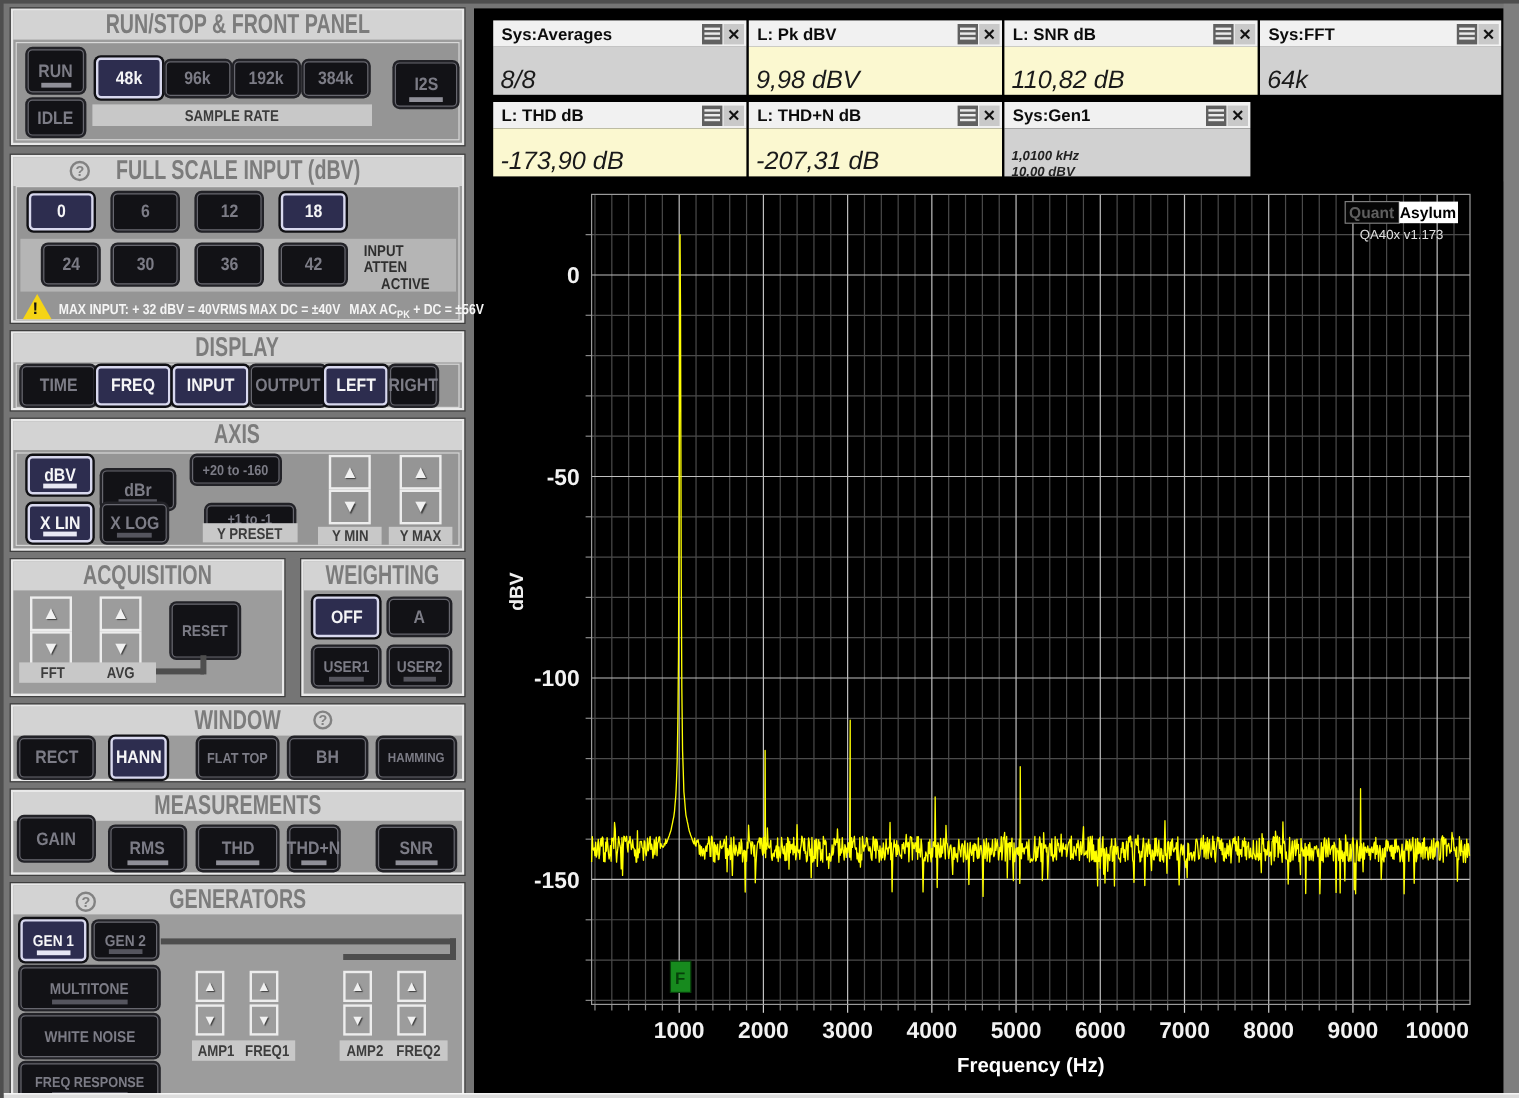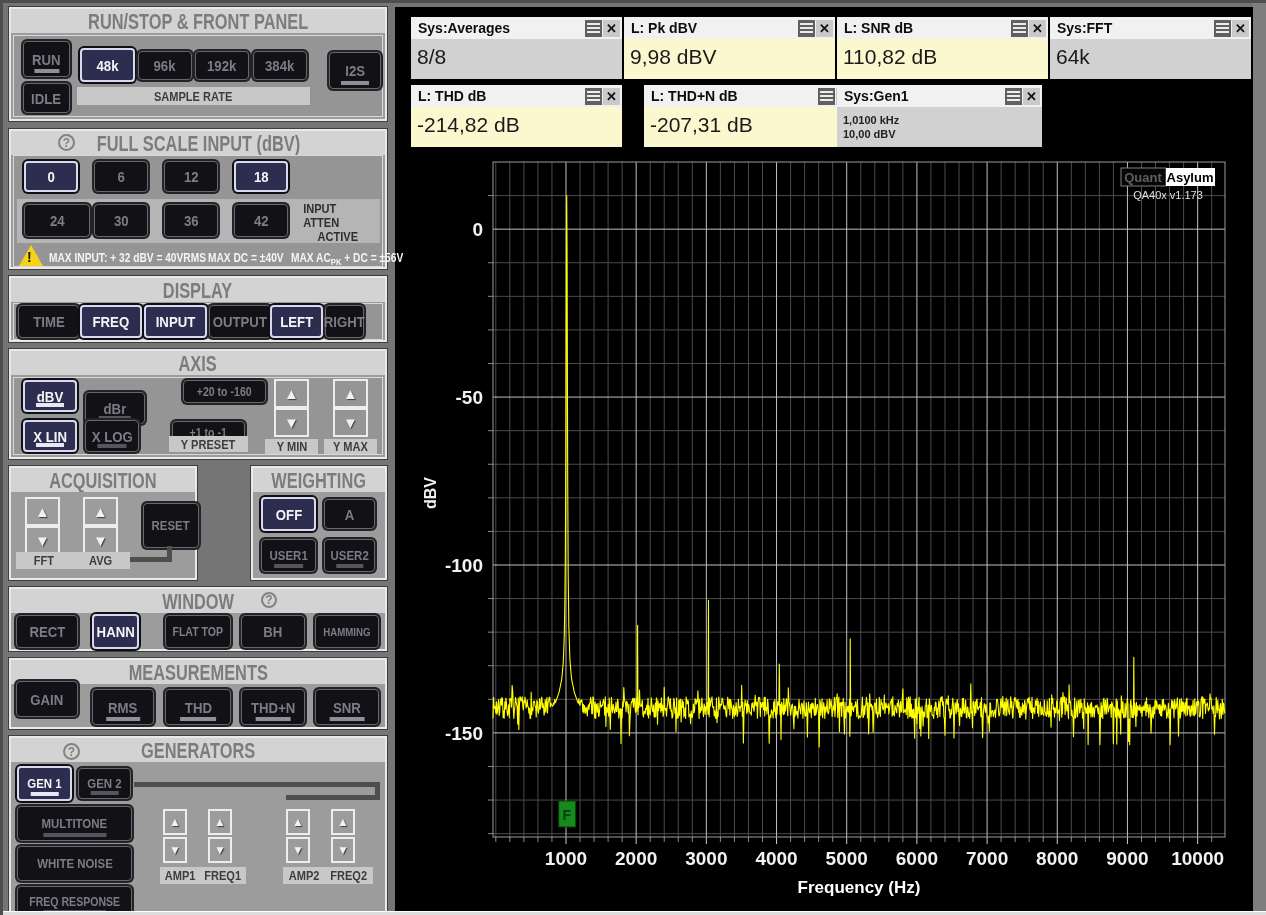--- a/index.html
+++ b/index.html
@@ -34,21 +34,21 @@
             display:inline-block;transform:scaleX(.85);transform-origin:left center;}
   .tile{position:absolute;}
   .tile-h{height:22px;background:#f1f1f1;display:flex;align-items:center;padding:0 2px 0 7px;
           font-weight:700;font-size:14px;color:#0c0c0c;box-sizing:border-box;}
   .tile-h .sp{flex:1;}
   .icon-menu{width:17px;height:17px;background:#606060;display:flex;flex-direction:column;
              justify-content:center;gap:2px;padding:0 2px;box-sizing:border-box;}
   .icon-menu i{display:block;height:2px;background:#ececec;}
   .icon-x{width:17px;height:17px;background:#c9c9c9;color:#111;font-weight:700;font-size:13px;
           display:flex;align-items:center;justify-content:center;margin-left:1px;}
-  .tile-v{height:40px;font-size:21px;color:#1a1a1a;padding:6px 6px;box-sizing:border-box;}
+  .tile-v{height:40px;font-size:21px;color:#1a1a1a;padding:16px 6px;box-sizing:border-box;font-style:italic;}
   .tile-v.sys{background:#d1d1d1;}
   .tile-v.meas{background:#fbf8d0;}
   .tile-v .small{font-size:11px;font-weight:600;line-height:14px;color:#222;}
   #blackpane{position:absolute;left:392px;top:4px;width:858px;height:904px;background:#000;}
   #rightstrip{position:absolute;left:1250px;top:0;width:16px;height:915px;background:#7e7e7e;}
   #bottomstrip{position:absolute;left:0;top:908px;width:1266px;height:7px;background:#dcdcdc;border-top:1px solid #fff;}
   #plot-wrap{position:absolute;left:398px;top:148px;width:852px;height:760px;}
   svg text{font-family:"Liberation Sans",sans-serif;}
 </style>
 </head>
@@ -114,23 +114,23 @@
         <div class="tile-h">
           <span>L: THD dB</span>
           <span class="sp"></span>
           <span class="icon-menu">
             <i></i>
             <i></i>
             <i></i>
           </span>
           <span class="icon-x">✕</span>
         </div>
-        <div class="tile-v meas"><span>-214,82 dB</span></div>
-      </div>
-      <div class="tile" style="left: 621px; top: 82px; width: 211px; margin-left: 20px;">
+        <div class="tile-v meas"><span>-173,90 dB</span></div>
+      </div>
+      <div class="tile" style="left: 621px; top: 82px; width: 211px;">
         <div class="tile-h">
           <span>L: THD+N dB</span>
           <span class="sp"></span>
           <span class="icon-menu">
             <i></i>
             <i></i>
             <i></i>
           </span>
           <span class="icon-x">✕</span>
         </div>
@@ -370,21 +370,21 @@
     </div>
   <div class="btn" style="left:91px;top:158px;width:54px;height:31px">
       <span class="lbl">6</span>
     </div>
   <div class="btn" style="left:161px;top:158px;width:54px;height:31px">
       <span class="lbl">12</span>
     </div>
   <div class="btn sel" style="left:231px;top:158px;width:54px;height:31px">
       <span class="lbl">18</span>
     </div>
-  <div class="btn" style="left:21px;top:201px;width:66px;height:33px">
+  <div class="btn" style="left:33px;top:201px;width:46px;height:33px">
       <span class="lbl">24</span>
     </div>
   <div class="btn" style="left:91px;top:201px;width:54px;height:33px">
       <span class="lbl">30</span>
     </div>
   <div class="btn" style="left:161px;top:201px;width:54px;height:33px">
       <span class="lbl">36</span>
     </div>
   <div class="btn" style="left:231px;top:201px;width:54px;height:33px">
       <span class="lbl">42</span>
@@ -438,41 +438,41 @@
       <i class="bar dark"></i>
     </div>
   <div class="btn sel" style="left:20px;top:417px;width:54px;height:32px">
       <span class="lbl">X LIN</span>
       <i class="bar"></i>
     </div>
   <div class="btn" style="left:82px;top:417px;width:54px;height:32px">
       <span class="lbl">X LOG</span>
       <i class="bar dark"></i>
     </div>
-  <div class="btn" style="left:180px;top:377px;width:83px;height:23px">
+  <div class="btn" style="left:157px;top:377px;width:73px;height:23px">
       <span class="lbl" style="font-size:12px">+20 to -160</span>
     </div>
   <div class="btn" style="left:169px;top:418px;width:73px;height:23px">
       <span class="lbl" style="font-size:12px">+1 to -1</span>
     </div>
   <div class="strip" style="left:166px;top:433px;width:79px;height:16px">
       <span>Y PRESET</span>
     </div>
   <div class="spin" style="left:271px;top:376px;width:35px;height:29px">▲</div>
   <div class="spin" style="left:271px;top:405px;width:35px;height:29px">▼</div>
   <div class="spin" style="left:330px;top:376px;width:35px;height:29px">▲</div>
   <div class="spin" style="left:330px;top:405px;width:35px;height:29px">▼</div>
   <div class="strip" style="left:262px;top:436px;width:53px;height:15px">
       <span>Y MIN</span>
     </div>
   <div class="strip" style="left:321px;top:436px;width:53px;height:15px">
       <span>Y MAX</span>
     </div>
 
-  <div class="sec" style="left:6px;top:463px;width:188px;height:114px">
+  <div class="sec" style="left:6px;top:463px;width:228px;height:114px">
     <div class="sec-title">
         <span class="ttl">ACQUISITION</span>
       </div>
   </div>
   <div class="spin" style="left:22px;top:494px;width:35px;height:29px">▲</div>
   <div class="spin" style="left:22px;top:523px;width:35px;height:29px">▼</div>
   <div class="spin" style="left:80px;top:494px;width:35px;height:29px">▲</div>
   <div class="spin" style="left:80px;top:523px;width:35px;height:29px">▼</div>
   <div class="btn" style="left:140px;top:500px;width:56px;height:45px">
       <span class="lbl" style="font-size:13px">RESET</span>
@@ -535,21 +535,21 @@
       <span class="lbl">GAIN</span>
     </div>
   <div class="btn" style="left:89px;top:686px;width:62px;height:36px">
       <span class="lbl">RMS</span>
       <i class="bar"></i>
     </div>
   <div class="btn" style="left:162px;top:686px;width:66px;height:36px">
       <span class="lbl">THD</span>
       <i class="bar"></i>
     </div>
-  <div class="btn" style="left:238px;top:686px;width:64px;height:36px">
+  <div class="btn" style="left:238px;top:686px;width:41px;height:36px">
       <span class="lbl">THD+N</span>
       <i class="bar"></i>
     </div>
   <div class="btn" style="left:312px;top:686px;width:64px;height:36px">
       <span class="lbl">SNR</span>
       <i class="bar"></i>
     </div>
 
   <div class="sec" style="left:6px;top:733px;width:378px;height:182px">
     <div class="sec-title">

